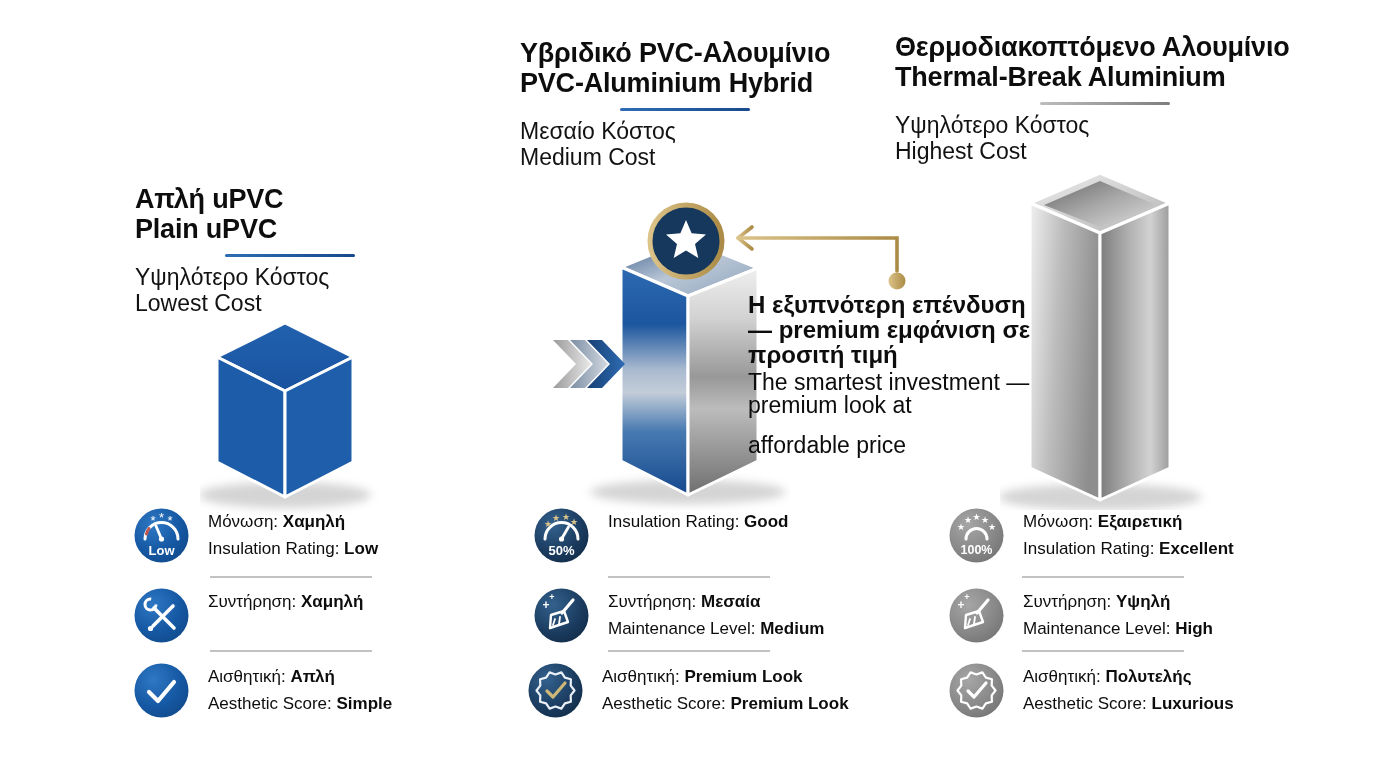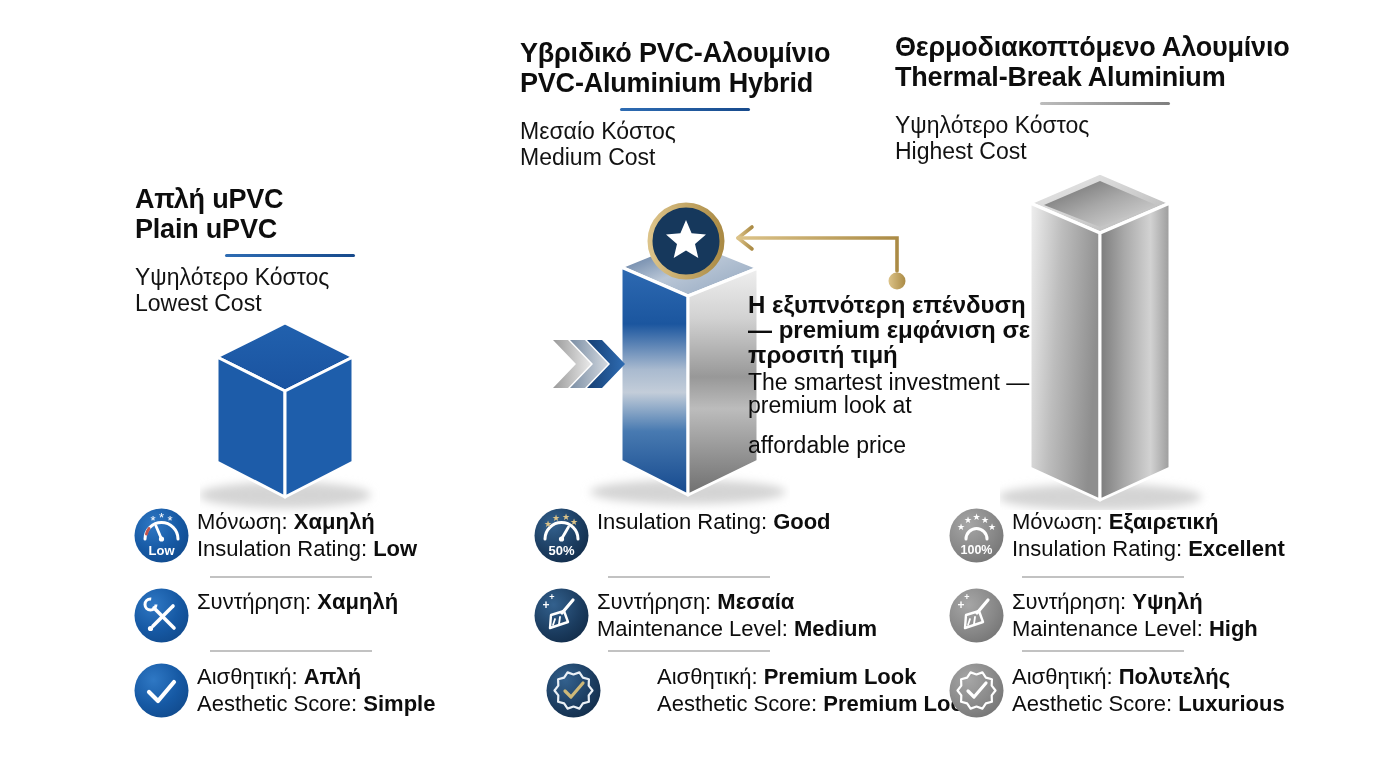--- a/index.html
+++ b/index.html
@@ -7,21 +7,21 @@
          font-family:"Liberation Sans", sans-serif;color:#0d0d0d;}
   .abs{position:absolute;}
   .col-header{text-align:left;}
   .title{font-weight:700;font-size:27px;line-height:30px;white-space:nowrap;letter-spacing:-0.2px;}
   .rule{height:3px;width:130px;margin:10px auto 7px auto;border-radius:2px;}
   .rule.blue{background:linear-gradient(90deg,#2e6cb3,#174a8c);}
   .rule.gray{background:linear-gradient(90deg,#bdbdbd,#7e7e7e);}
   .cost{font-size:23px;line-height:26px;color:#121212;}
   .rating{display:flex;align-items:flex-start;}
   .rating .ico{flex:0 0 57px;}
-  .rtext{margin-left:7px;padding-top:1px;font-size:22px;line-height:27px;white-space:nowrap;}
+  .rtext{margin-left:18px;padding-top:1px;font-size:17px;line-height:27px;white-space:nowrap;}
   .rtext b{font-weight:700;}
   .divider{height:2px;width:162px;background:#c2c2c2;}
   .anno{}
   .anno .el{font-weight:700;font-size:24px;line-height:25px;}
   .anno .en{font-size:23px;line-height:23px;margin-top:4px;}
   svg text{font-family:"Liberation Sans", sans-serif;}
 </style>
 </head>
 <body>
 
@@ -258,21 +258,21 @@
       <text x="19" y="13" font-size="9" font-weight="700" fill="#fff" text-anchor="middle">+</text>
     </svg>
     <div class="rtext">
       <div><span>Συντήρηση:</span> <b>Μεσαία</b></div>
       <div><span>Maintenance Level:</span> <b>Medium</b></div>
     </div>
   </div>
 
   <div class="abs divider" style="left:608px;top:650px;"></div>
 
-  <div class="abs rating" style="left:545px;top:662px;gap:48px;">
+  <div class="abs rating" style="left:527px;top:662px;">
     <svg class="ico" width="57" height="57" viewBox="0 0 57 57">
       <circle cx="28.5" cy="28.5" r="27" fill="url(#icoNavy)"></circle>
       <polygon points="47.5,28.5 43.7,33.4 43.9,39.7 37.9,41.4 34.4,46.6 28.5,44.5 22.6,46.6 19.1,41.4 13.1,39.7 13.3,33.4 9.5,28.5 13.3,23.6 13.1,17.3 19.1,15.6 22.6,10.4 28.5,12.5 34.4,10.4 37.9,15.6 43.9,17.3 43.7,23.6" fill="none" stroke="#eaf0f6" stroke-width="2.2" stroke-linejoin="round"></polygon>
       <polyline points="20,29 26,35 38,21" fill="none" stroke="#cdb878" stroke-width="3.2" stroke-linecap="round" stroke-linejoin="round"></polyline>
     </svg>
     <div class="rtext">
       <div><span>Αισθητική:</span> <b>Premium Look</b></div>
       <div><span>Aesthetic Score:</span> <b>Premium Look</b></div>
     </div>
   </div>

